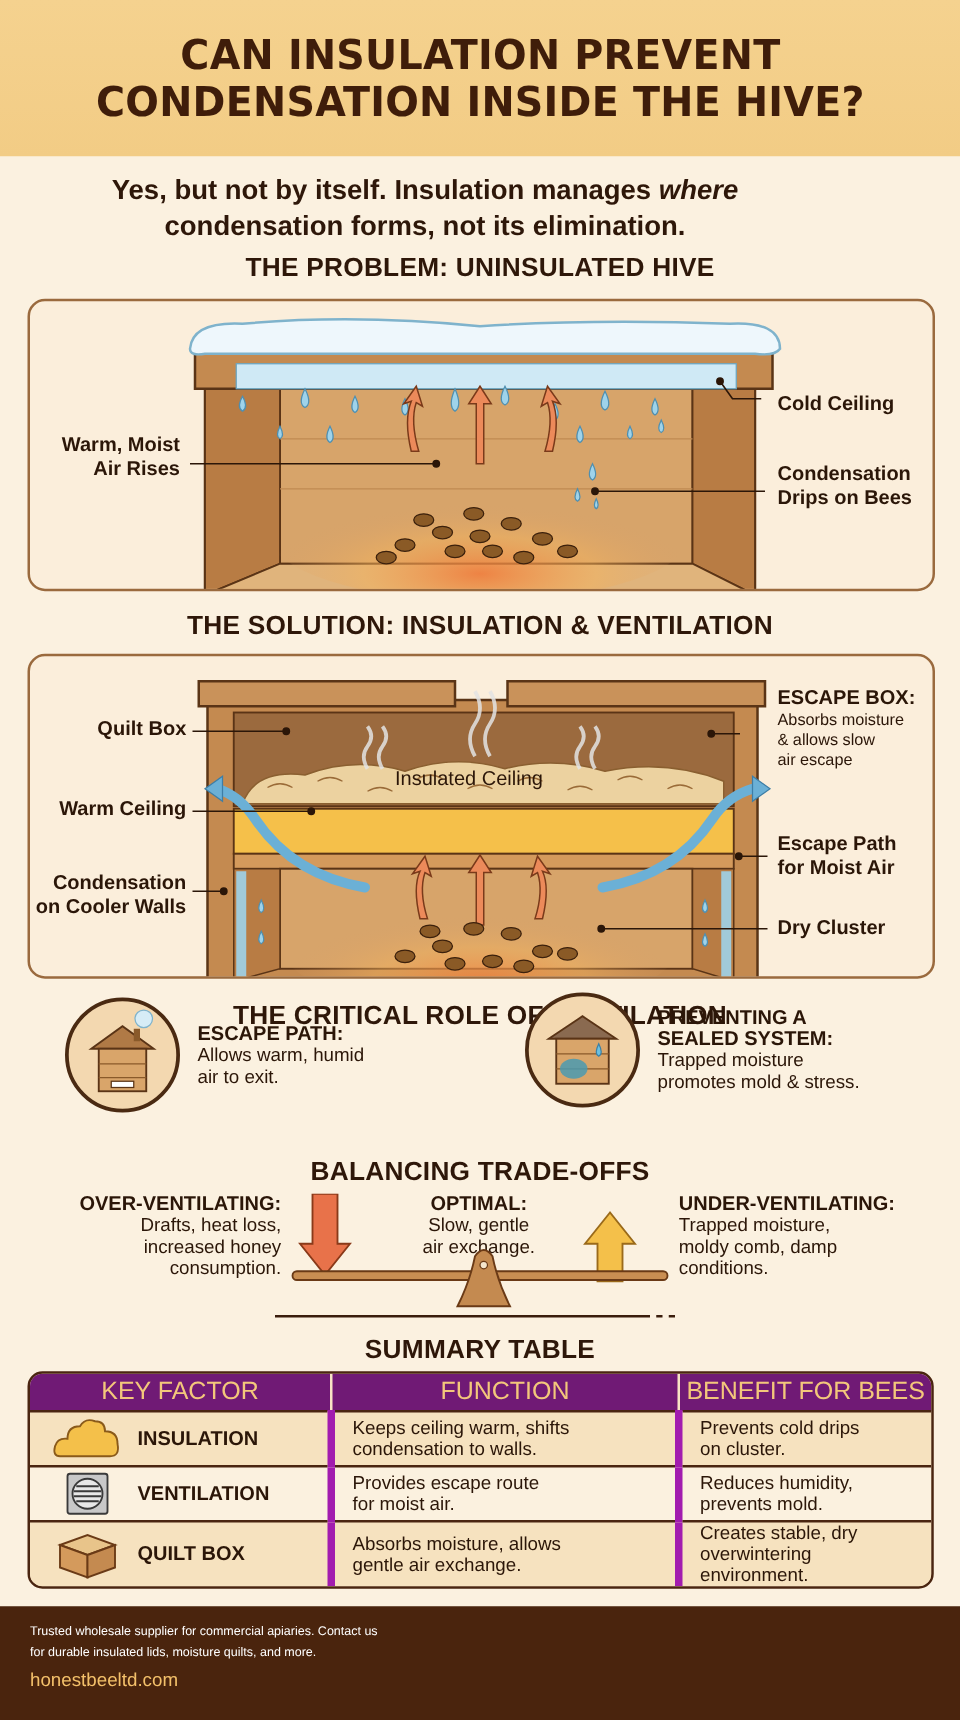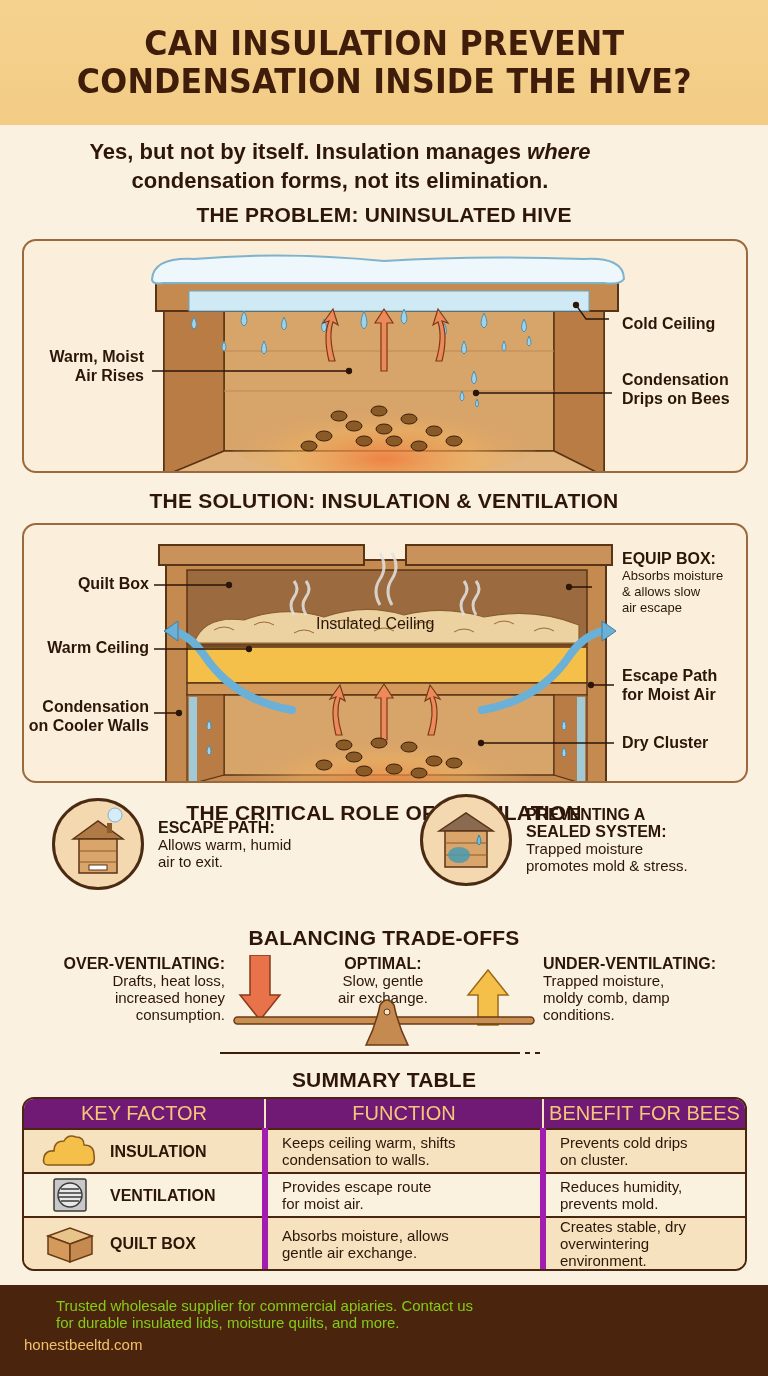--- a/index.html
+++ b/index.html
@@ -66,21 +66,21 @@
   tr.r0 td, tr.r2 td { background: #f6e2bf; }
   tr.r1 td { background: #fbf1df; }
   .kf { display: flex; align-items: center; font-weight: 700; font-size: 16px; padding-left: 4px; }
   .kf-icon { width: 56px; height: 42px; margin-right: 12px; display: flex; align-items: center; justify-content: center; }
 
   .footer {
     position: absolute; left: 0; top: 1285px; width: 768px; height: 91px;
     background: #4a240d; padding: 12px 0 0 24px;
   }
   .footer .cta { color: #f3c06a; font-weight: 700; font-size: 15px; line-height: 17px; }
-  .footer .desc { color: #84cc16; font-size: 15px; line-height: 17px; margin-left: 32px; }
+  .footer .desc { color: #ffffff; font-size: 10px; line-height: 17px; }
   .footer .url { color: #f3c06a; font-size: 15px; line-height: 17px; margin-top: 5px; }
   .brand { position: absolute; right: 22px; top: 22px; display: flex; align-items: center; }
   .brand-name { color: #fdf4e6; font-weight: 700; font-size: 27px; margin-left: 6px; }
 </style>
 </head>
 <body>
 
 <div class="header">
   <h1>
     <span>CAN INSULATION PREVENT</span><br>
@@ -280,21 +280,21 @@
     </g>
   </svg>
   <div class="callout left" style="left:10px;top:49px;width:115px">Quilt Box</div>
   <div class="callout left" style="left:0;top:113px;width:125px">Warm Ceiling</div>
   <div class="callout left" style="left:0;top:172px;width:125px">
     <span>Condensation</span><br>
     <span>on Cooler Walls</span>
   </div>
   <div class="callout" style="left:292px;top:89px;font-weight:400">Insulated Ceiling</div>
   <div class="callout right" style="left:598px;top:24px">
-    <span>EQUIP BOX:</span>
+    <span>ESCAPE BOX:</span>
     <div class="callout small" style="position:static">
       <span>Absorbs moisture</span><br>
       <span>&amp; allows slow</span><br>
       <span>air escape</span>
     </div>
   </div>
   <div class="callout right" style="left:598px;top:141px">
     <span>Escape Path</span><br>
     <span>for Moist Air</span>
   </div>

